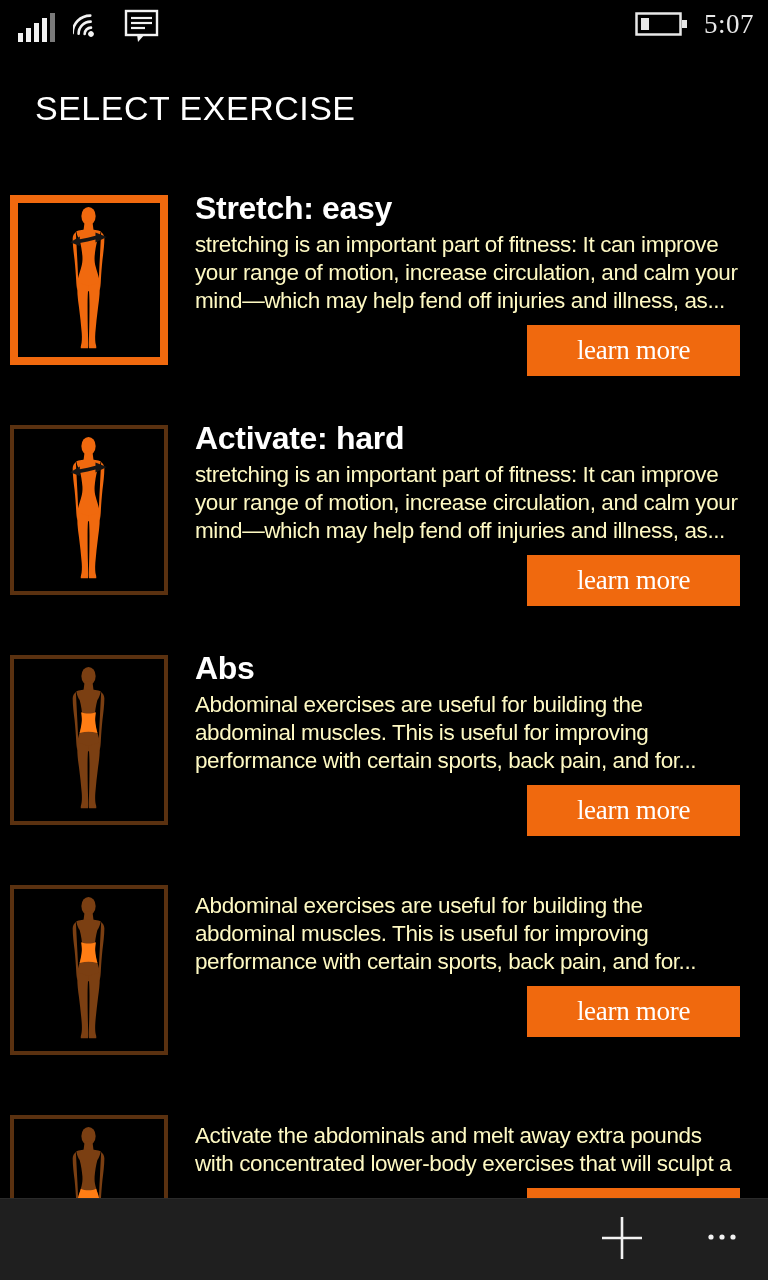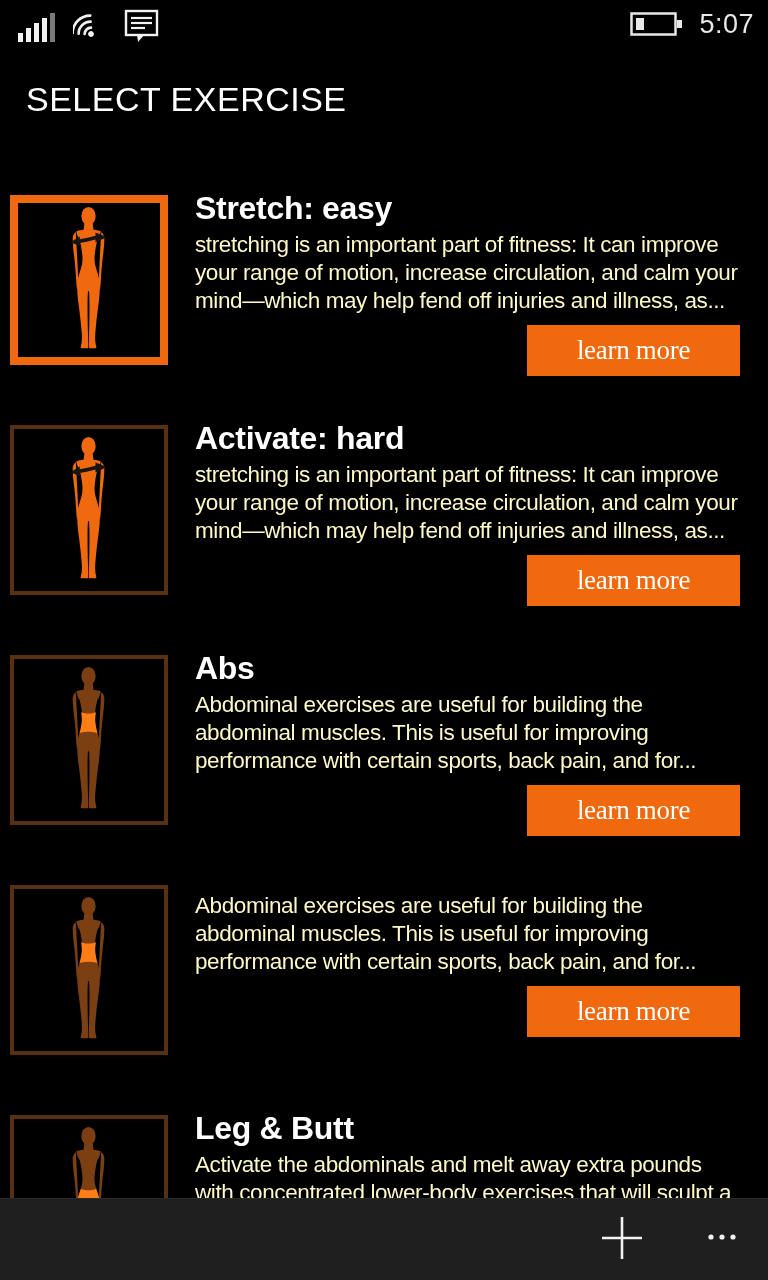--- a/index.html
+++ b/index.html
@@ -5,28 +5,28 @@
   html,body{margin:0;padding:0;background:#000;}
   body{
     width:768px;height:1280px;overflow:hidden;position:relative;
     font-family:"Liberation Sans", sans-serif;
     -webkit-font-smoothing:antialiased;
   }
   
   .status-bar{
     position:absolute;top:0;left:0;right:0;height:46px;
     display:flex;justify-content:space-between;align-items:flex-start;
-    padding:9px 14px 0 18px;box-sizing:border-box;
+    padding:9px 14px 0 18px;box-sizing:border-box;font-family:Liberation Serif, serif;
   }
   .sb-group{display:flex;align-items:flex-end;gap:15px;}
   .sb-right{display:flex;align-items:center;gap:16px;}
   .time{color:#e8e8e8;font-size:27px;line-height:30px;letter-spacing:0.5px;}
   
   .page-title{
-    position:absolute;top:76px;left:22px;margin:4px;
+    position:absolute;top:76px;left:22px;margin:13px;
     color:#ffffff;font-size:34px;font-weight:400;letter-spacing:0.5px;
   }
   
   .list{position:absolute;top:195px;left:0;right:0;}
   .row{display:flex;align-items:flex-start;height:178px;margin-bottom:52px;}
   .tile{
     flex:none;margin-left:10px;width:158px;height:170px;
     border:4px solid #5A3110;background:#000;box-sizing:border-box;
     display:flex;align-items:center;justify-content:center;
   }
@@ -324,21 +324,20 @@
         <path class="hl hl-abs" d="M41.5,53 C46,55 54,55 58.5,53
           C58,57 57.5,60 57.7,63 C58.1,68 59.2,73 60.2,77
           C53,75 47,75 39.8,77 C40.8,73 41.9,68 42.3,63
           C42.5,60 42,57 41.5,53 Z"></path>
         <path class="hl hl-legbutt" d="M41.2,72 C46,74.5 54,74.5 58.8,72
           C60.2,76.5 62.2,81 62.5,85.5 C62.8,90.5 61.2,95 57.3,97.8
           L42.7,97.8 C38.8,95 37.2,90.5 37.5,85.5 C37.8,81 39.8,76.5 41.2,72 Z"></path>
       </svg>
     </div>
     <div class="content">
-      <div class="row-title">Leg &amp; Butt</div>
       <div class="row-desc">Activate the abdominals and melt away extra pounds with concentrated lower-body exercises that will sculpt a</div>
       <button class="learn-more">learn more</button>
     </div>
   </div>
 </div>
 
 <div class="app-bar">
   <button class="appbar-btn add-button">
     <svg width="44" height="46" viewBox="0 0 44 46">
       <line x1="22" y1="2" x2="22" y2="44" stroke="#f2f2f2" stroke-width="2.6"></line>

